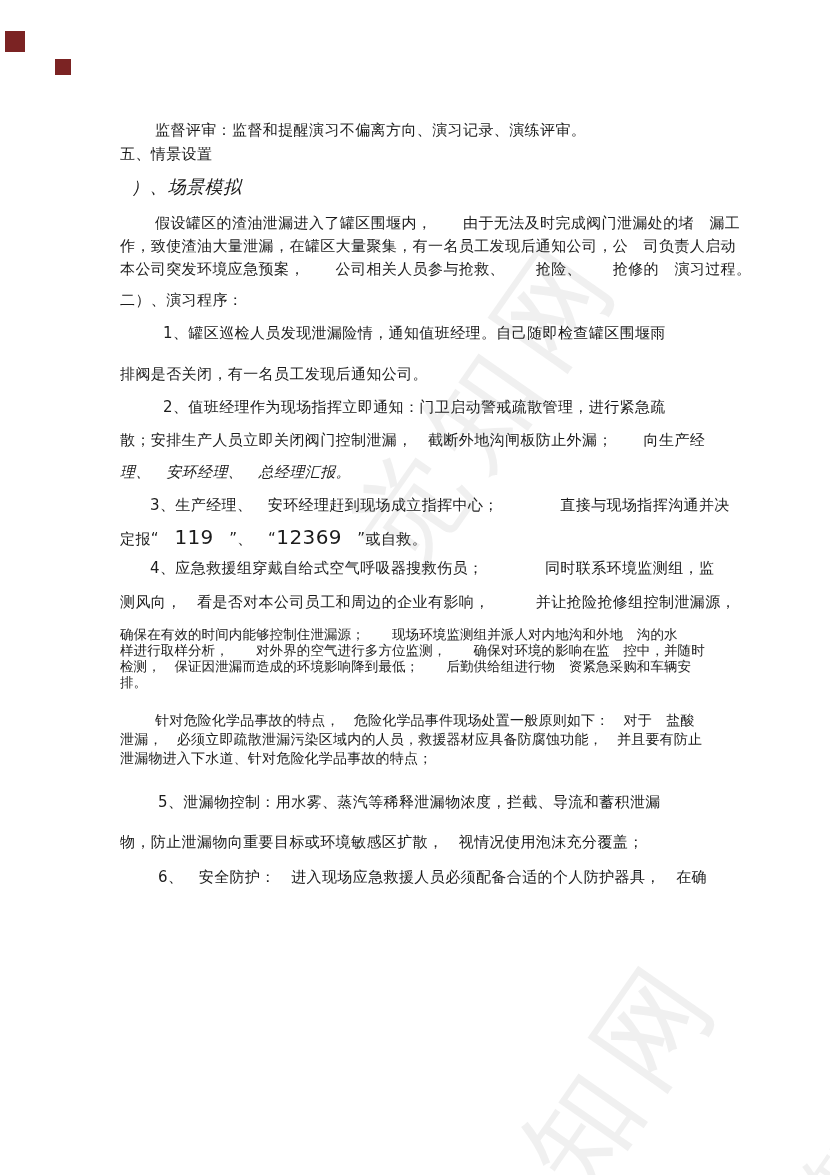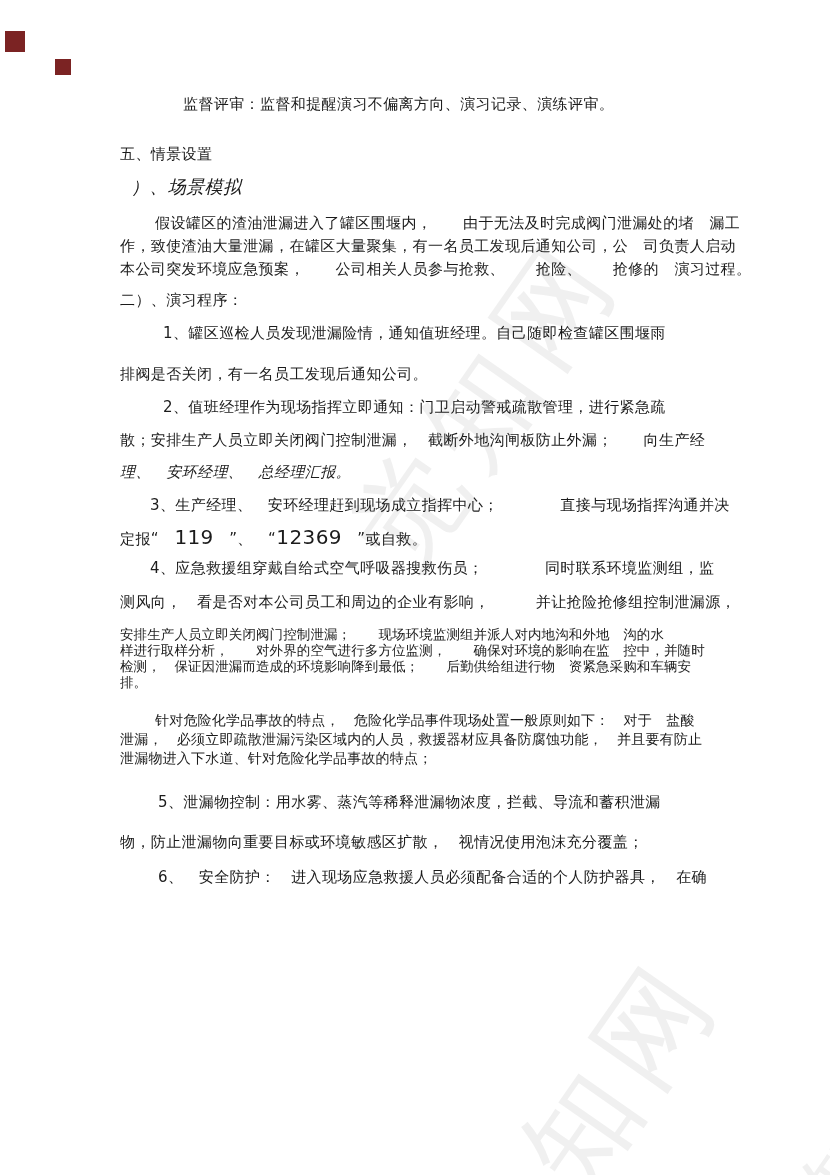--- a/index.html
+++ b/index.html
@@ -52,21 +52,21 @@
 
 <div class="page">
 
   <div class="stamp stamp-1" style="background: rgb(123, 35, 35);"></div>
   <div class="stamp stamp-2" style="background: rgb(123, 35, 35);"></div>
 
   <div class="watermark wm-center">觉知网</div>
   <div class="watermark wm-bottom">觉知网</div>
   <div class="watermark wm-corner">觉知网</div>
 
-  <div class="line" style="left:155px; top:94px;margin-left:28px;">监督评审：监督和提醒演习不偏离方向、演习记录、演练评审。</div>
+  <div class="line" style="left:155px; top:120px;">监督评审：监督和提醒演习不偏离方向、演习记录、演练评审。</div>
 
   <div class="line heading" style="left:120px; top:144px;">五、情景设置</div>
 
   <div class="line paren" style="left:131px; top:174px;">）、场景模拟</div>
 
   <div class="line" style="left:155px; top:213px;">假设罐区的渣油泄漏进入了罐区围堰内，　　由于无法及时完成阀门泄漏处的堵　漏工</div>
   <div class="line" style="left:120px; top:236px;">作，致使渣油大量泄漏，在罐区大量聚集，有一名员工发现后通知公司，公　司负责人启动</div>
   <div class="line" style="left:120px; top:259px;">本公司突发环境应急预案，　　公司相关人员参与抢救、　　抢险、　　抢修的　演习过程。</div>
 
   <div class="line heading" style="left:120px; top:290px;">二）、演习程序：</div>
@@ -80,21 +80,21 @@
 
   <div class="line" style="left:150px; top:495px;">3、生产经理、　安环经理赶到现场成立指挥中心；　　　　直接与现场指挥沟通并决</div>
 
   <div class="line" style="left:120px; top:523px;">
     <span>定报“　</span><span class="big-num">119</span><span>　”、　“</span><span class="big-num">12369</span><span>　”或自救。</span>
   </div>
 
   <div class="line" style="left:150px; top:558px;">4、应急救援组穿戴自给式空气呼吸器搜救伤员；　　　　同时联系环境监测组，监</div>
   <div class="line" style="left:120px; top:592px;">测风向，　看是否对本公司员工和周边的企业有影响，　　　并让抢险抢修组控制泄漏源，</div>
 
-  <div class="line small" style="left:120px; top:625px;">安排生产人员立即关闭阀门控制泄漏；　　现场环境监测组并派人对内地沟和外地　沟的水</div>
+  <div class="line small" style="left:120px; top:625px;">确保在有效的时间内能够控制住泄漏源；　　现场环境监测组并派人对内地沟和外地　沟的水</div>
   <div class="line small" style="left:120px; top:641px;">样进行取样分析，　　对外界的空气进行多方位监测，　　确保对环境的影响在监　控中，并随时</div>
   <div class="line small" style="left:120px; top:657px;">检测，　保证因泄漏而造成的环境影响降到最低；　　后勤供给组进行物　资紧急采购和车辆安</div>
   <div class="line small" style="left:120px; top:673px;">排。</div>
 
   <div class="line mid" style="left:155px; top:711px;">针对危险化学品事故的特点，　危险化学品事件现场处置一般原则如下：　对于　盐酸</div>
   <div class="line mid" style="left:120px; top:730px;">泄漏，　必须立即疏散泄漏污染区域内的人员，救援器材应具备防腐蚀功能，　并且要有防止</div>
   <div class="line mid" style="left:120px; top:749px;">泄漏物进入下水道、针对危险化学品事故的特点；</div>
 
   <div class="line" style="left:158px; top:792px;">5、泄漏物控制：用水雾、蒸汽等稀释泄漏物浓度，拦截、导流和蓄积泄漏</div>
   <div class="line" style="left:120px; top:832px;">物，防止泄漏物向重要目标或环境敏感区扩散，　视情况使用泡沫充分覆盖；</div>

